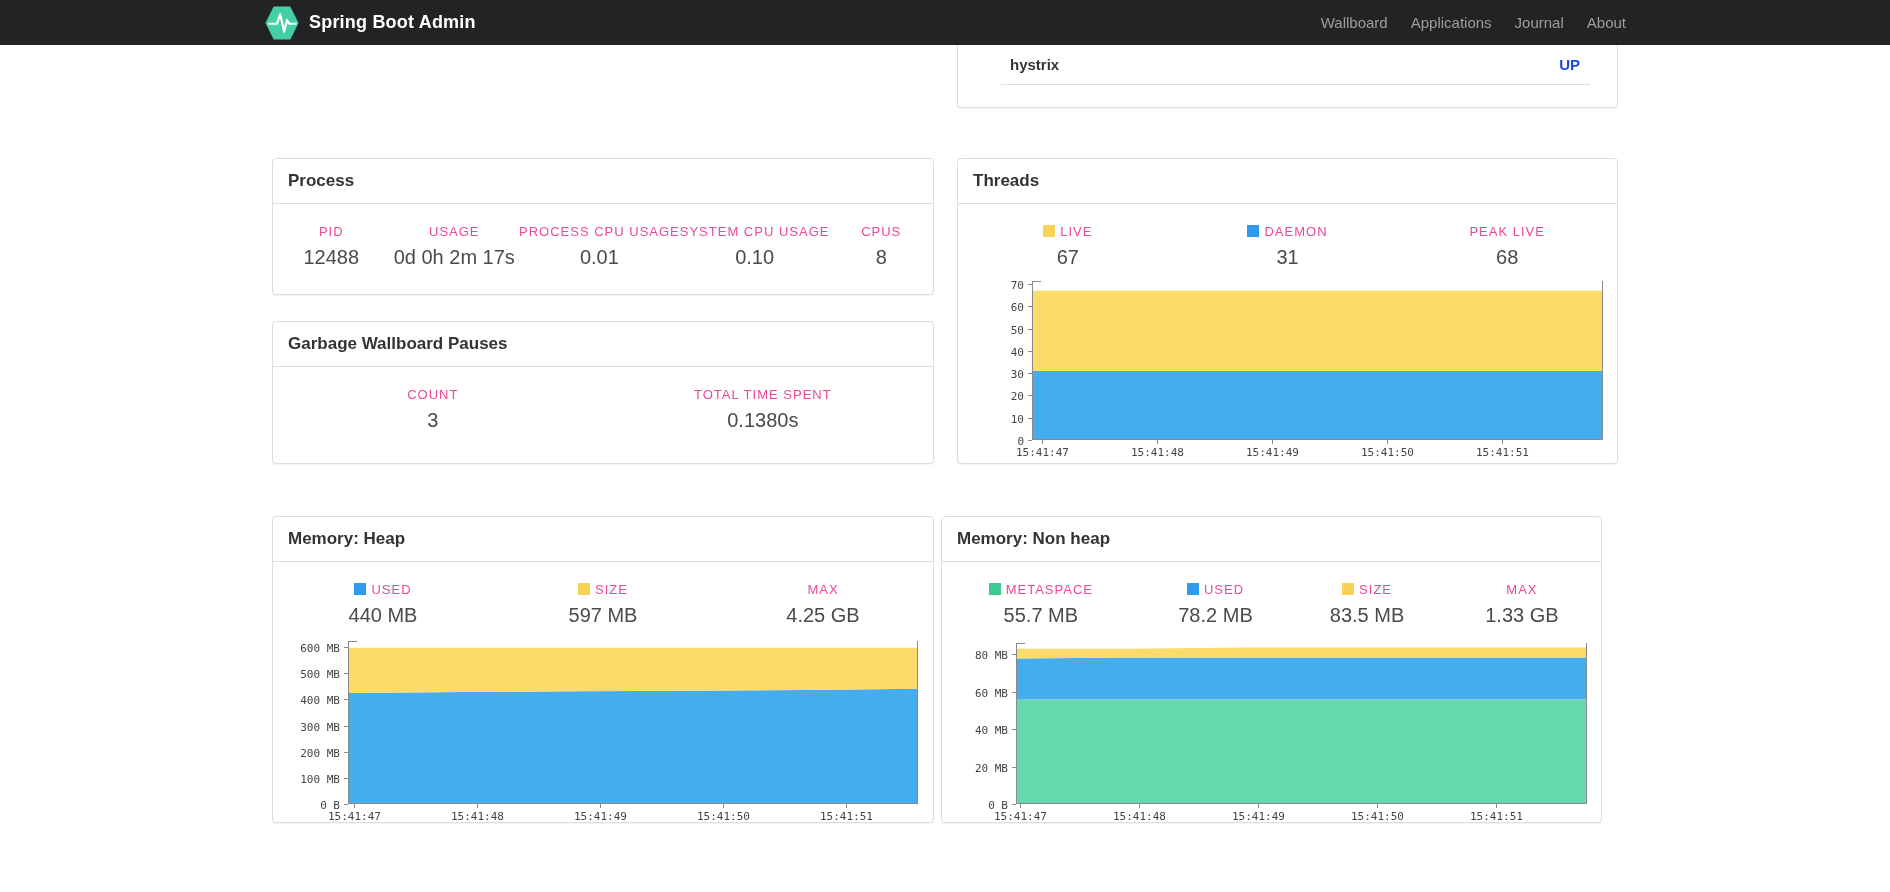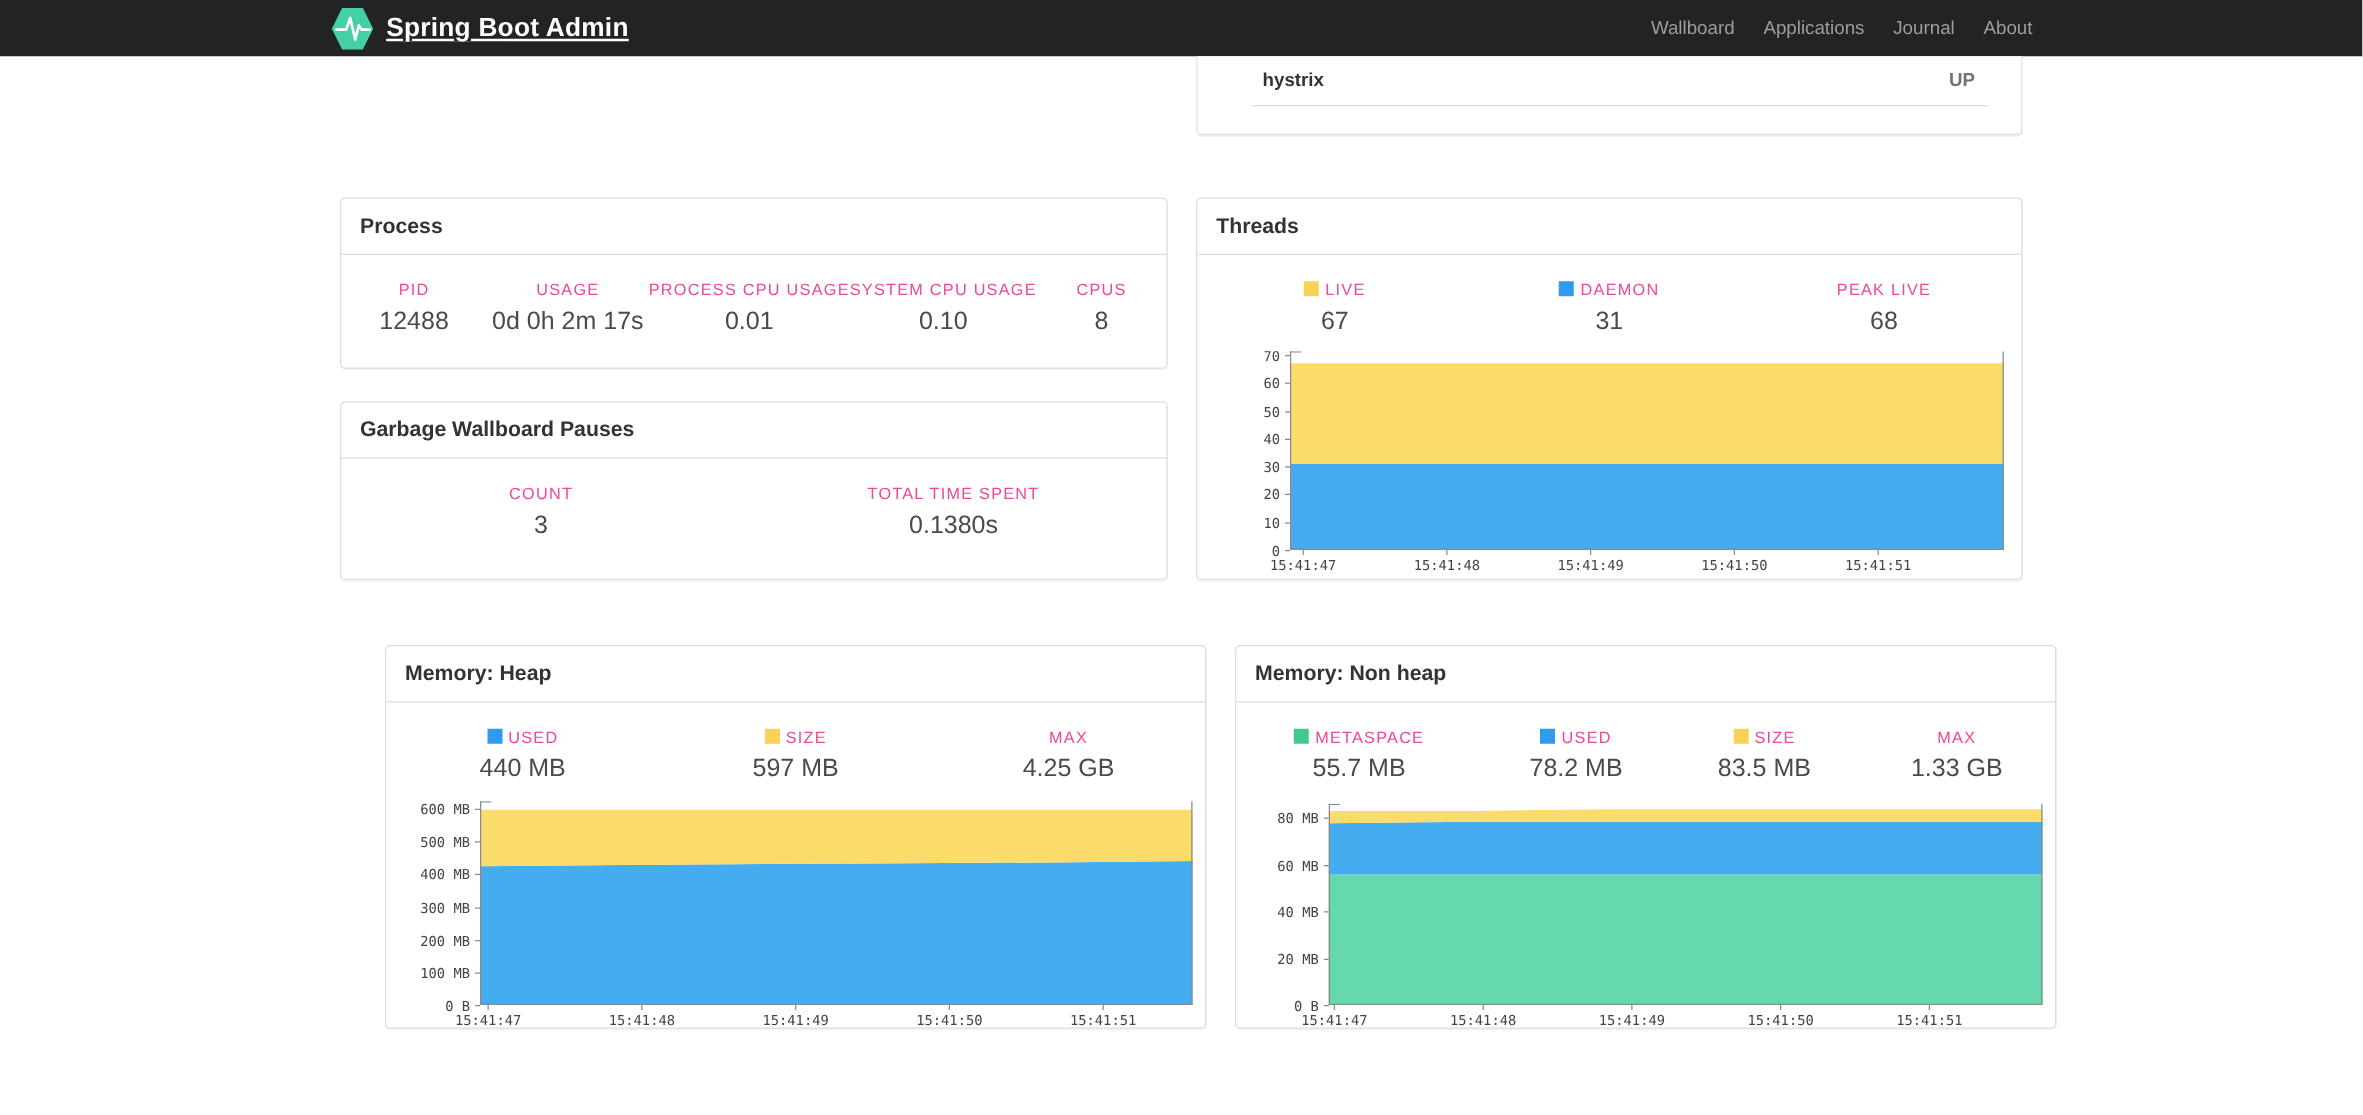--- a/index.html
+++ b/index.html
@@ -5,22 +5,22 @@
   * { margin:0; padding:0; box-sizing:border-box; }
   html,body { width:1890px; height:892px; overflow:hidden; background:#fff;
               font-family:"Liberation Sans", sans-serif; }
 
   
   .navbar { height:45px; background:#222325; width:100%; }
   .nav-inner { width:1362px; margin:0 auto; height:45px; display:flex;
                align-items:center; justify-content:space-between; }
   .brand { display:flex; align-items:center; text-decoration:none; cursor:pointer; }
   .brand-logo { width:36px; height:38px; display:block; }
-  .brand-text { color:#fff; font-size:21px; font-weight:bold; margin-left:9px;
-                letter-spacing:0.2px;text-decoration:underline; }
+  .brand-text { color:#fff; font-size:18px; font-weight:bold; margin-left:9px;
+                letter-spacing:0.2px; }
   .nav-links { list-style:none; display:flex; align-items:center; }
   .nav-links li a { color:#9d9d9d; font-size:15px; text-decoration:none;
                     margin-left:23px; cursor:pointer; }
 
   
   .container { width:1346px; margin:0 auto; }
   .panel { background:#fff; border:1px solid #ddd; border-radius:4px;
            box-shadow:0 1px 1px rgba(0,0,0,.05); }
   .panel-heading { height:45px; padding:12px 15px; border-bottom:1px solid #ddd; }
   .panel-title { font-size:17px; font-weight:bold; color:#333; }
@@ -33,21 +33,21 @@
                 padding:0 10px 0 9px;gap:20px; }
   .app-name { font-size:15px; font-weight:bold; color:#333; }
   .status-badge { font-size:15px; font-weight:bold; }
 
   .row2 { margin-top:50px; display:flex; gap:23px; }
   .col-left { width:662px; display:flex; flex-direction:column; gap:26px;justify-content:flex-end; }
   .panel-process { height:137px; }
   .panel-gc { height:143px; }
   .panel-threads { width:661px; height:306px; }
 
-  .row3 { margin-top:52px; display:flex; gap:23px;margin-left:36px; }
+  .row3 { margin-top:52px; display:flex; gap:7px; }
   .panel-heap { width:662px; height:307px; }
   .panel-nonheap { width:661px; height:307px; }
 
   
   .stats { display:flex; margin-top:20px; }
   .stat { text-align:center; }
   .stat-label { font-size:13px; color:#ec4899; letter-spacing:1px; line-height:15px;
                 white-space:nowrap; }
   .stat-value { font-size:20px; color:#4a4a4a; margin-top:6px; line-height:24px; }
   .swatch { display:inline-block; width:12px; height:12px; margin-right:5px;
@@ -95,21 +95,21 @@
       <li><a>About</a></li>
     </ul>
   </div>
 </nav>
 
 <div class="container">
 
   <div class="panel status-panel">
     <div class="status-row">
       <span class="app-name">hystrix</span>
-      <span class="status-badge" id="status-badge" style="color: #737373; text-align: right;">UP</span>
+      <span class="status-badge" id="status-badge" style="color: #1d4ed8; text-align: right;">UP</span>
     </div>
   </div>
 
   <div class="row2">
     <div class="col-left">
       <div class="panel panel-process">
         <div class="panel-heading">
           <span class="panel-title">Process</span>
         </div>
         <div class="stats stats-process">

